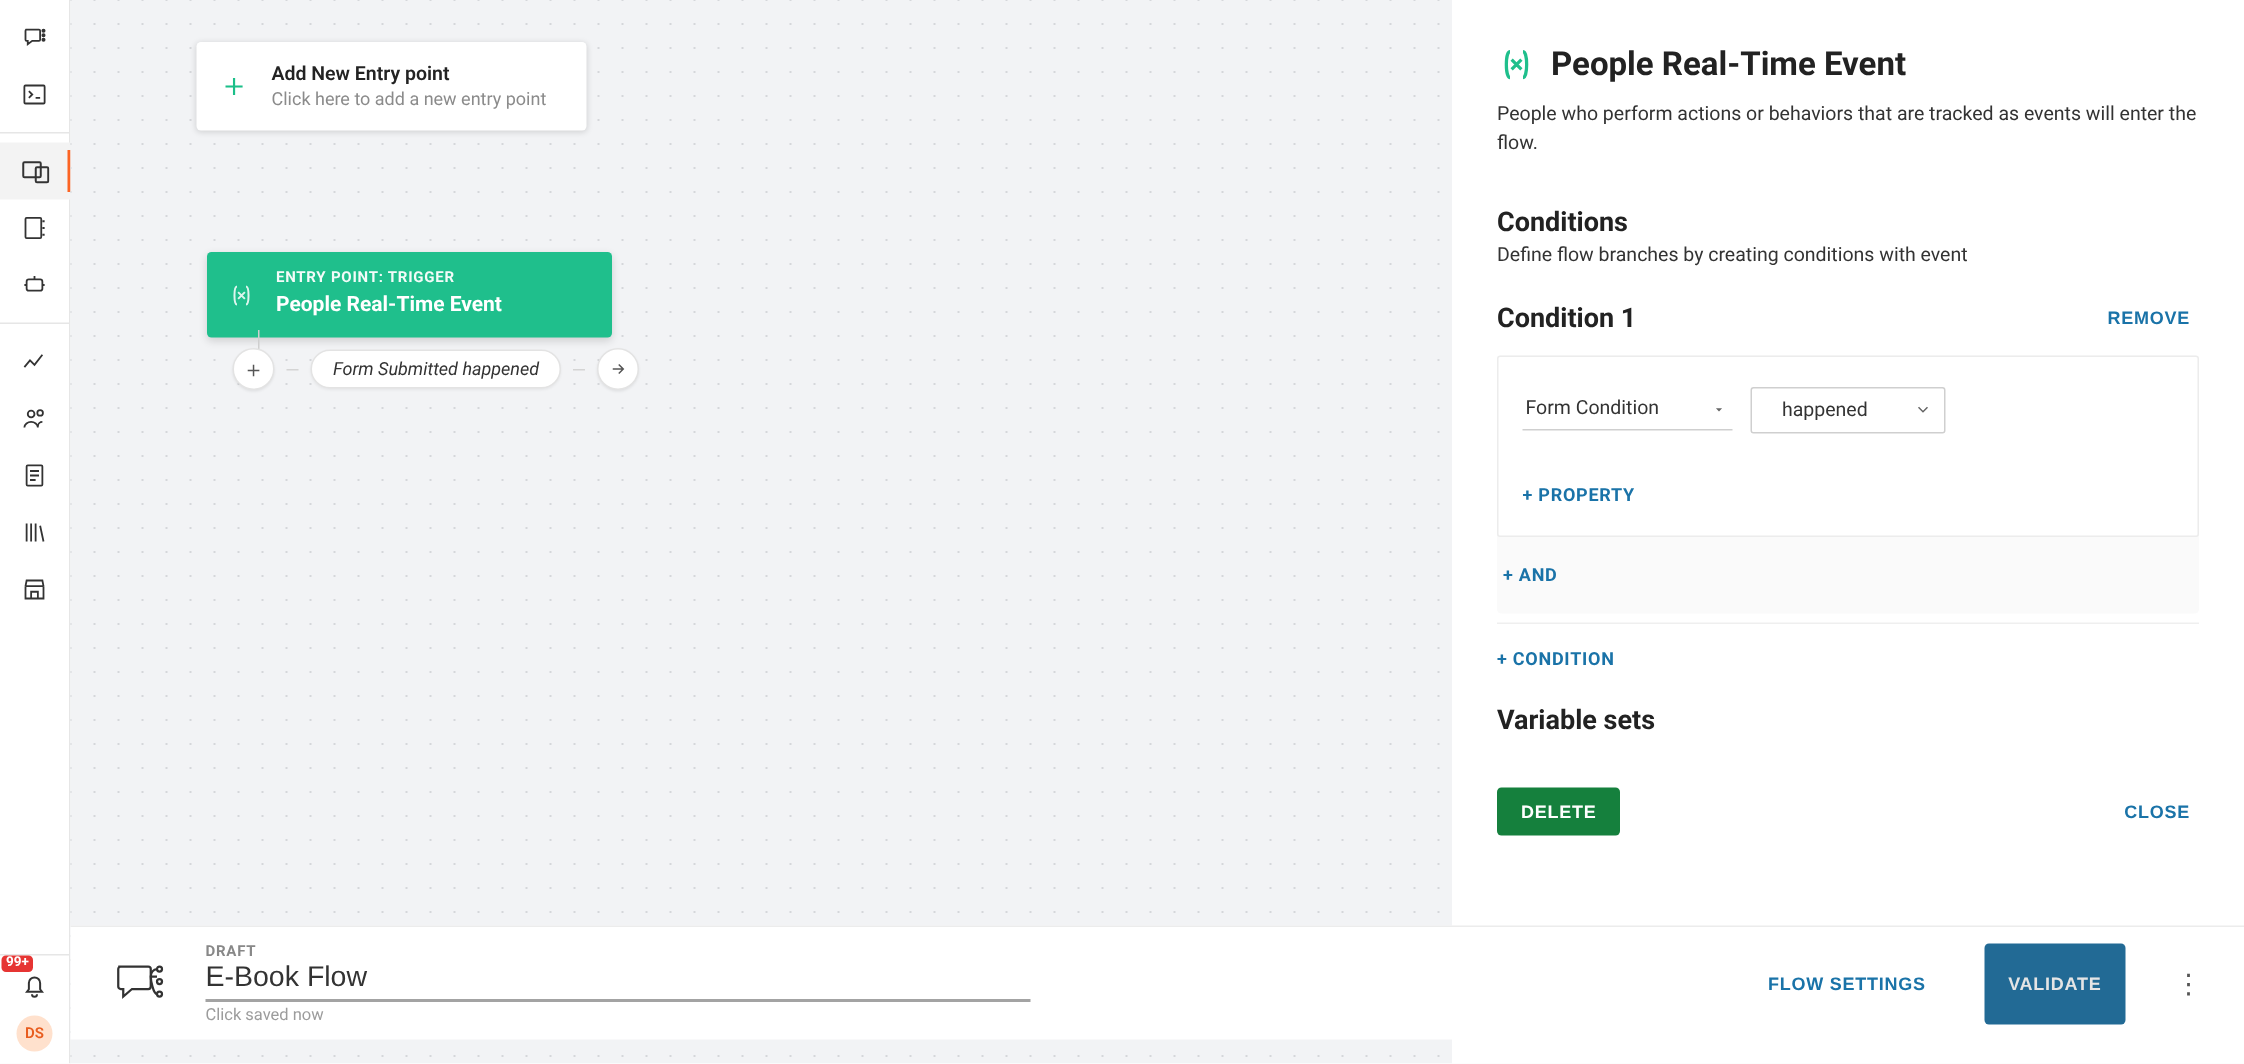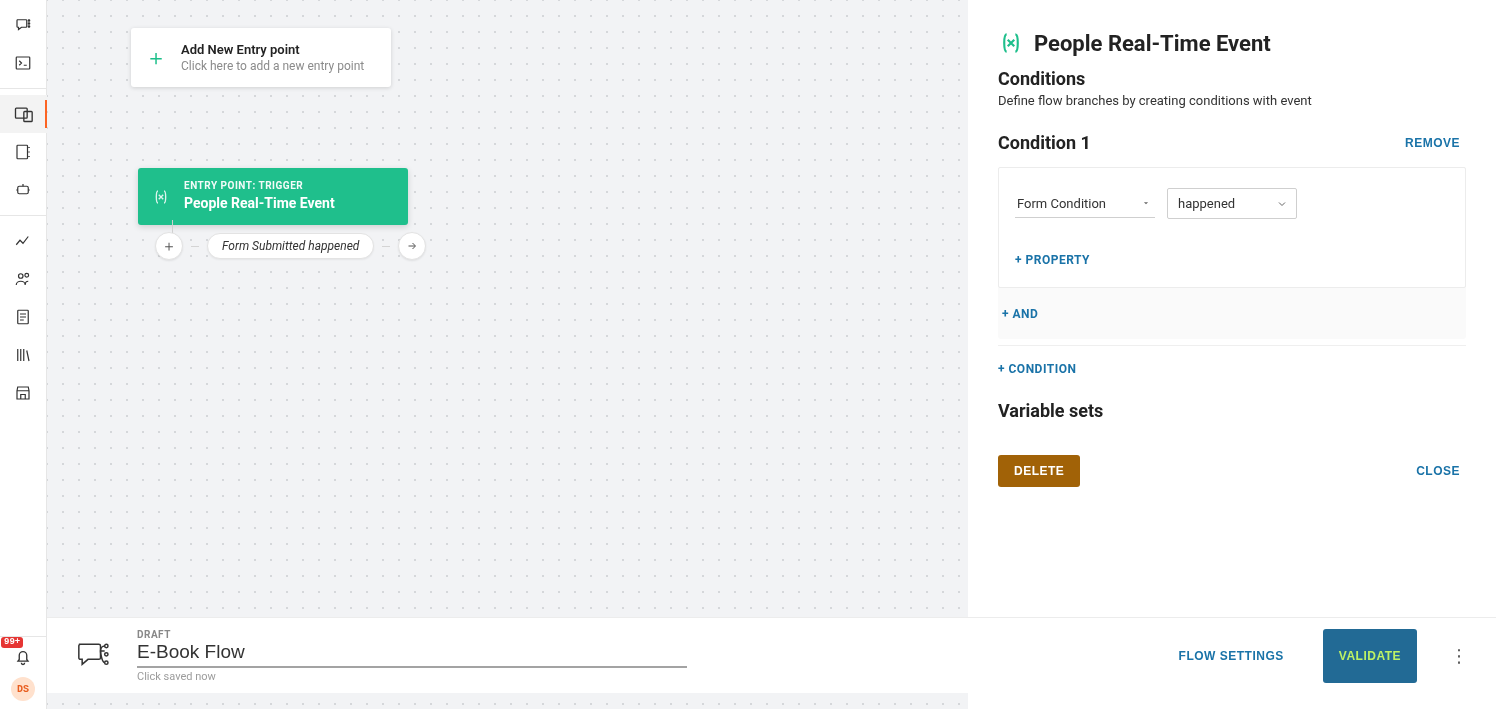--- a/index.html
+++ b/index.html
@@ -35,21 +35,21 @@
     content: ""; position: absolute; right: 0; top: 5px; bottom: 5px;
     width: 2px; background: #fc6423;
   }
   .rail .rail-item.active { background: #f3f3f3; }
   .rail .divider { height: 0; border-top: 1px solid #e6e6e6; width: 100%; margin: 6px 0; }
   .rail-bottom {
     margin-top: auto;
     width: 100%;
     border-top: 1px solid #e6e6e6;
     padding: 10px 0 8px;
-    display: flex; flex-direction: column; align-items: center; gap: 10px; font-family: Liberation Mono, monospace;
+    display: flex; flex-direction: column; align-items: center; gap: 10px;
   }
   .bell-wrap { position: relative; }
   .badge {
     position: absolute; top: -10px; left: -12px;
     background: #e63533; color: #fff;
     font-size: 9px; font-weight: 700;
     padding: 1px 3px; border-radius: 3px;
     line-height: 1;
   }
   .avatar {
@@ -188,21 +188,21 @@
     font-size: 13px; color: #333;
     position: relative; background: transparent;
     display: inline-flex; align-items: center;
   }
   .sel-underline .caret {
     position: absolute; right: 4px; top: 50%; transform: translateY(-50%);
   }
   .sel-outline {
     min-width: 130px;
     border: 1px solid #cfcfcf;
-    padding: 7px 28px 7px 10px;
+    padding: 7px 28px 7px 20px;
     font-size: 13px; color: #333;
     border-radius: 2px;
     position: relative; background: #fff;
     display: inline-flex; align-items: center; text-align: center;
   }
   .sel-outline .caret {
     position: absolute; right: 8px; top: 50%; transform: translateY(-50%);
   }
   .add-link {
     display: inline-block; color: #1a73a8; font-size: 12px; font-weight: 700;
@@ -212,21 +212,21 @@
   .add-and { padding: 18px 2px 18px 2px; }
   .hr { border: none; border-top: 1px solid #efefef; margin: 6px 0 14px; }
   .panel h2.vs { margin-top: 6px; }
 
   .panel-footer {
     display: flex; justify-content: space-between; align-items: center;
     padding: 20px 0 0;
     margin-top: 10px;
   }
   .btn-danger {
-    background: #a16207; color: #fff; border: none;
+    background: #15803d; color: #fff; border: none;
     padding: 9px 16px; border-radius: 3px;
     font-size: 12px; font-weight: 700; letter-spacing: .5px;
     cursor: pointer; text-transform: uppercase;
   }
 
   
   .bottom-bar {
     position: absolute;
     left: 47px; right: 0; bottom: 16px;
     height: 76px;
@@ -244,21 +244,21 @@
     padding: 1px 0 3px;
     background: transparent;
     outline: none;
   }
   .flow-meta .saved { font-size: 11px; color: #9c9c9c; margin-top: 2px; }
   .bottom-right {
     margin-left: auto;
     display: flex; align-items: center; gap: 33px;
   }
   .btn-primary {
-    background: #226a95; color: #bef264; border: none;
+    background: #226a95; color: #e5e5e5; border: none;
     padding: 20px 16px; border-radius: 3px;
     font-size: 12px; font-weight: 700; letter-spacing: .5px;
     cursor: pointer; text-transform: uppercase;
   }
   .more-dots { color: #555; font-size: 18px; cursor: pointer; letter-spacing: 2px; }
   svg { display: block; }
 </style>
 </head>
 <body>
 
@@ -383,20 +383,21 @@
 
   <div class="panel">
     <div class="title-row">
       <span>
         <svg width="26" height="26" viewBox="0 0 24 24" fill="none" stroke="#1fbf8c" stroke-width="2">
             <path d="M8 4c-3 0-3 16 0 16M16 4c3 0 3 16 0 16M9 9l6 6M15 9l-6 6"></path>
           </svg>
       </span>
       <h1>People Real-Time Event</h1>
     </div>
+    <div class="desc">People who perform actions or behaviors that are tracked as events will enter the flow.</div>
 
     <h2>Conditions</h2>
     <div class="subdesc">Define flow branches by creating conditions with event</div>
 
     <div class="cond-header">
       <h3>Condition 1</h3>
       <button class="link-btn">REMOVE</button>
     </div>
 
     <div class="cond-box">

